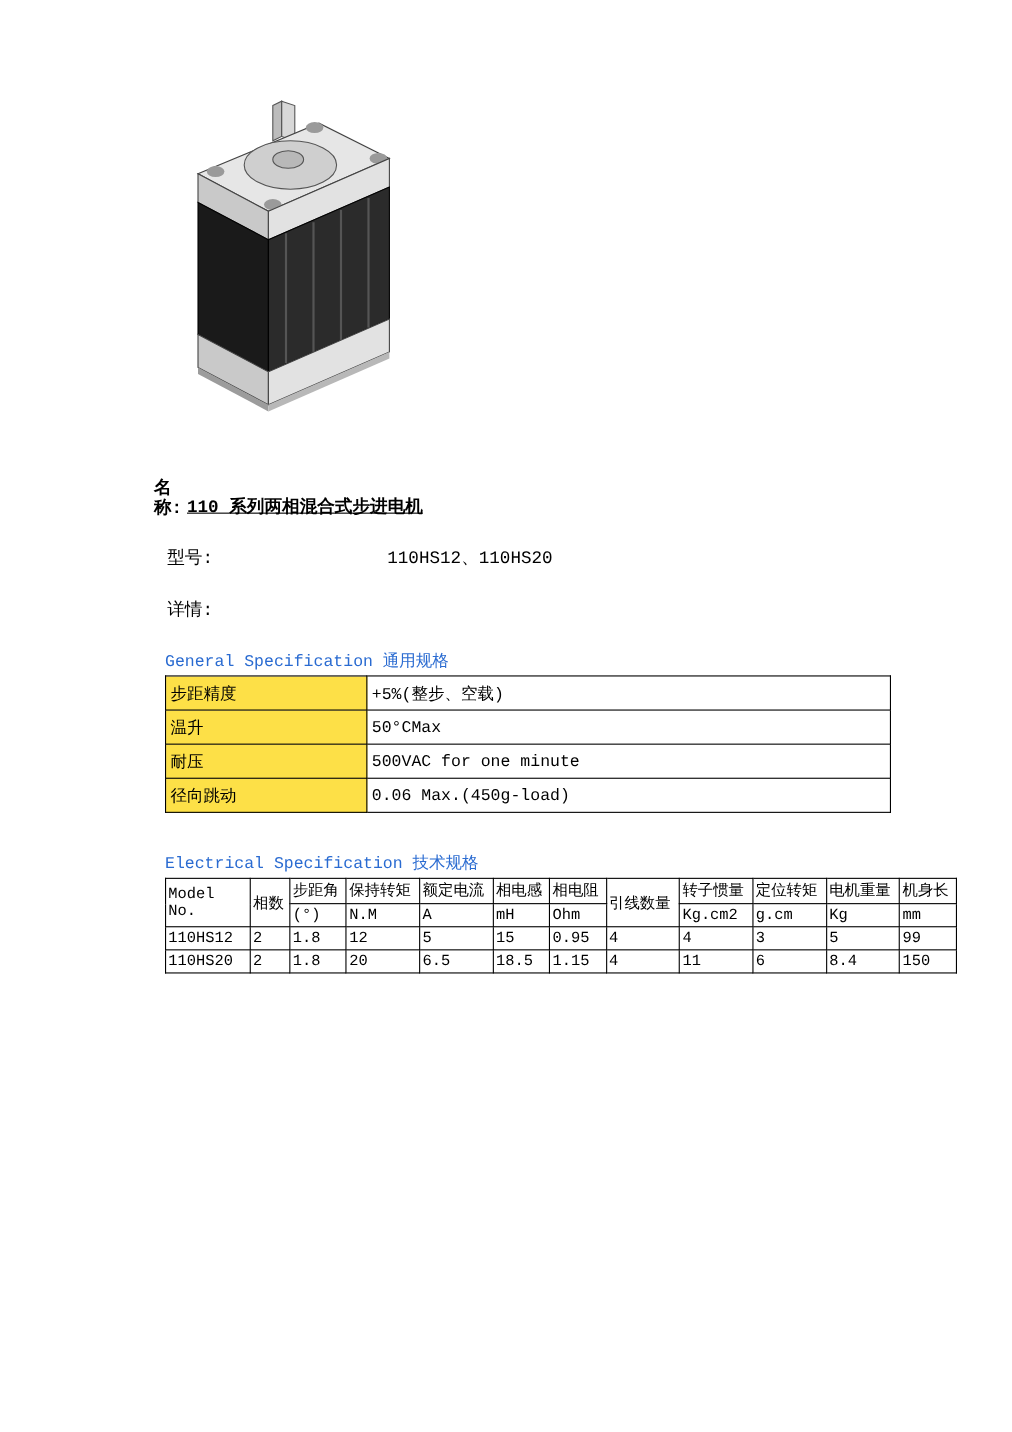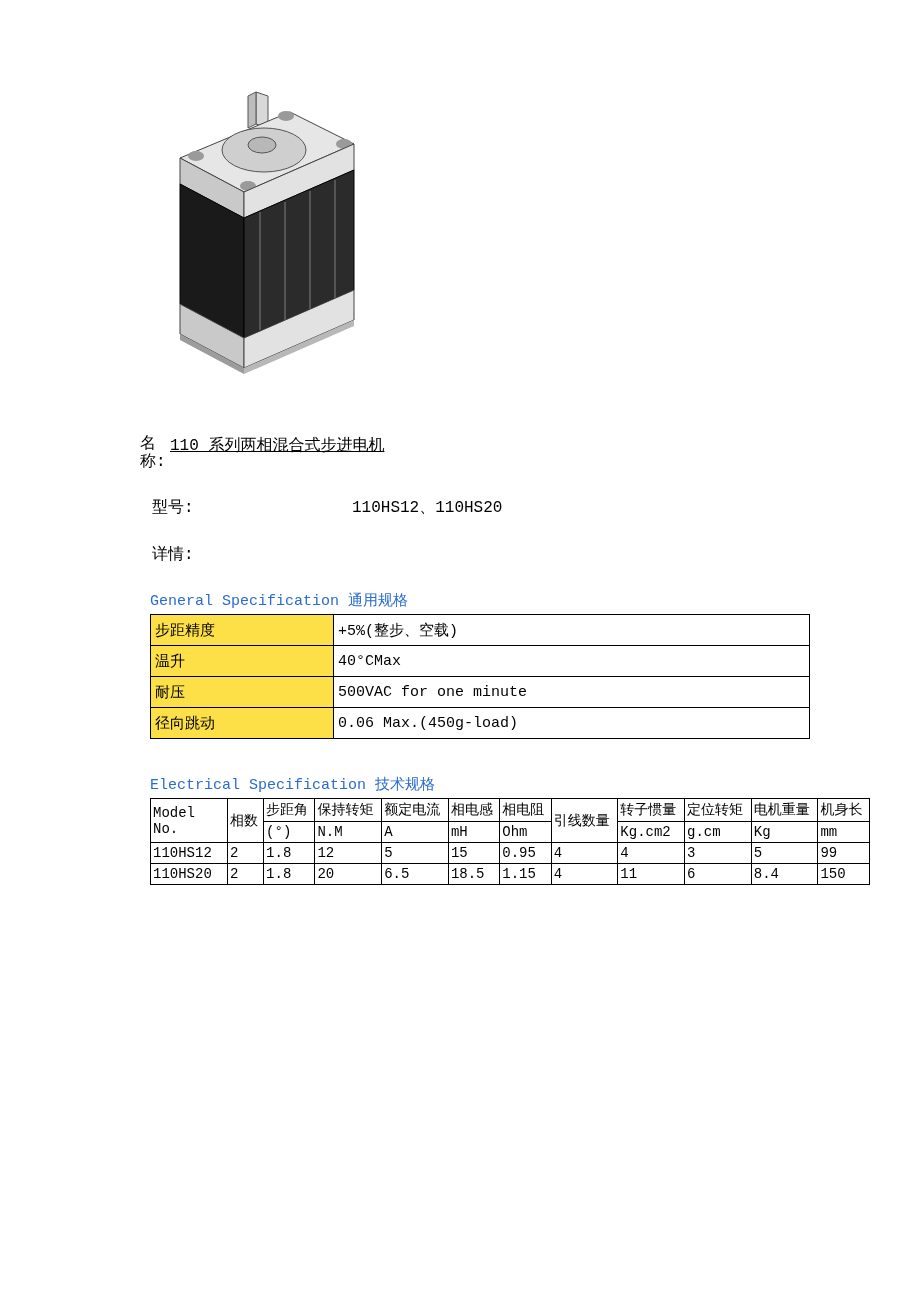--- a/index.html
+++ b/index.html
@@ -19,23 +19,24 @@
   .hero {
     margin-bottom: 40px;
   }
   .motor-svg {
     width: 230px;
     height: 305px;
     display: block;
   }
   .name-row {
     display: flex;
-    align-items: flex-start;
+    align-items: flex-end;
     margin-top: 12px;
     margin-bottom: 26px;
+    font-weight: bold;
   }
   .name-label {
     width: 30px;
     font-size: 16px;
     line-height: 18px;
   }
   .name-val {
     font-size: 16px;
     text-decoration: underline;
   }
@@ -159,21 +160,21 @@
   </div>
 
   <table class="gen">
     <tbody>
         <tr>
           <td class="lab">步距精度</td>
           <td>+5%(整步、空载)</td>
         </tr>
         <tr>
           <td class="lab">温升</td>
-          <td>40°CMax</td>
+          <td>50°CMax</td>
         </tr>
         <tr>
           <td class="lab">耐压</td>
           <td>500VAC for one minute</td>
         </tr>
         <tr>
           <td class="lab">径向跳动</td>
           <td>0.06 Max.(450g-load)</td>
         </tr>
       </tbody>

